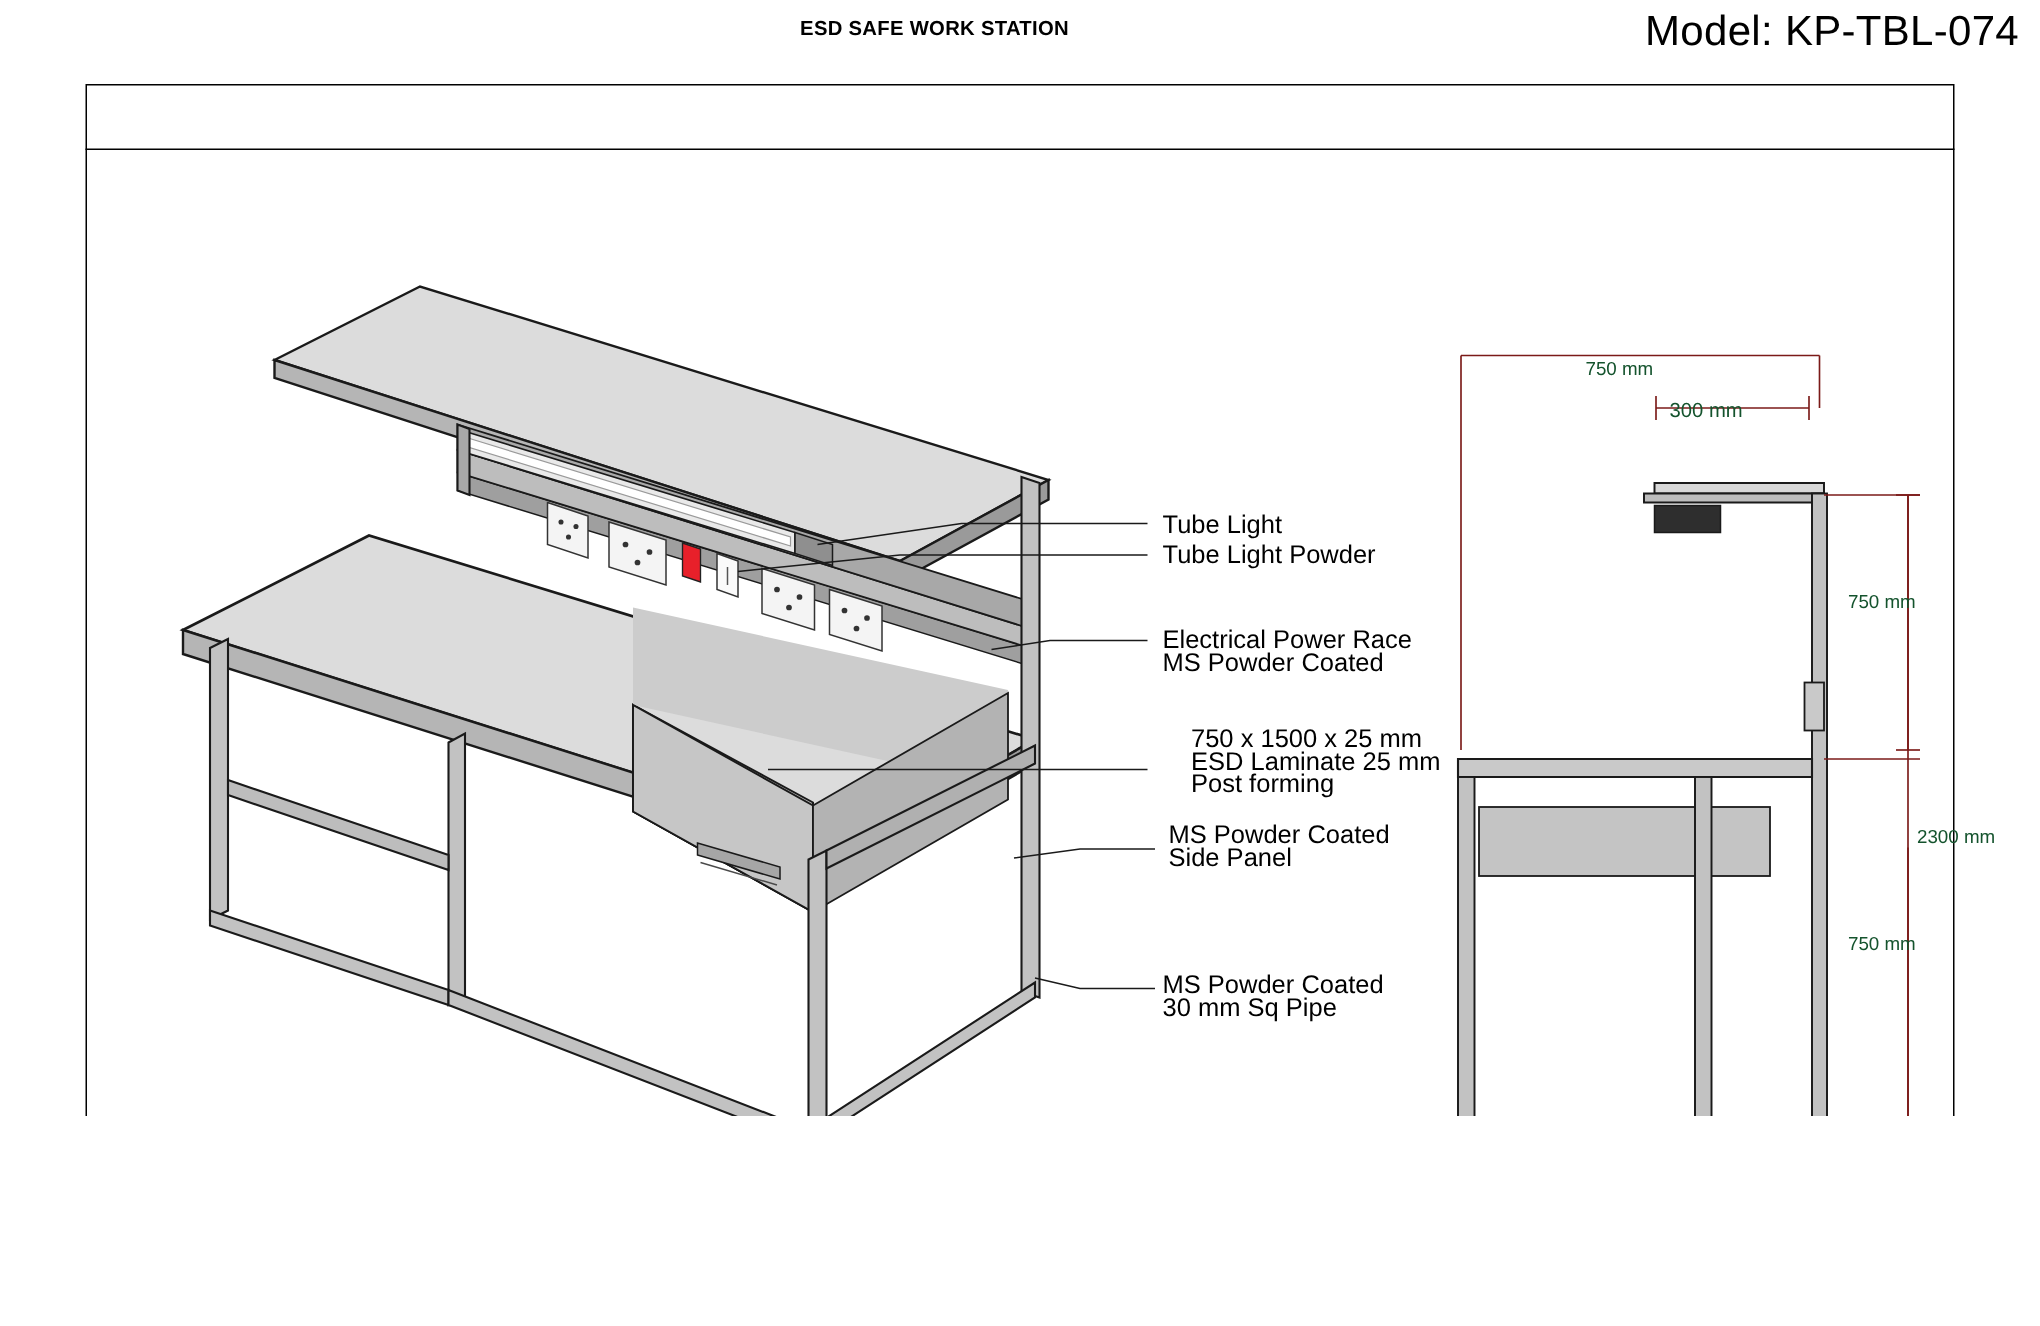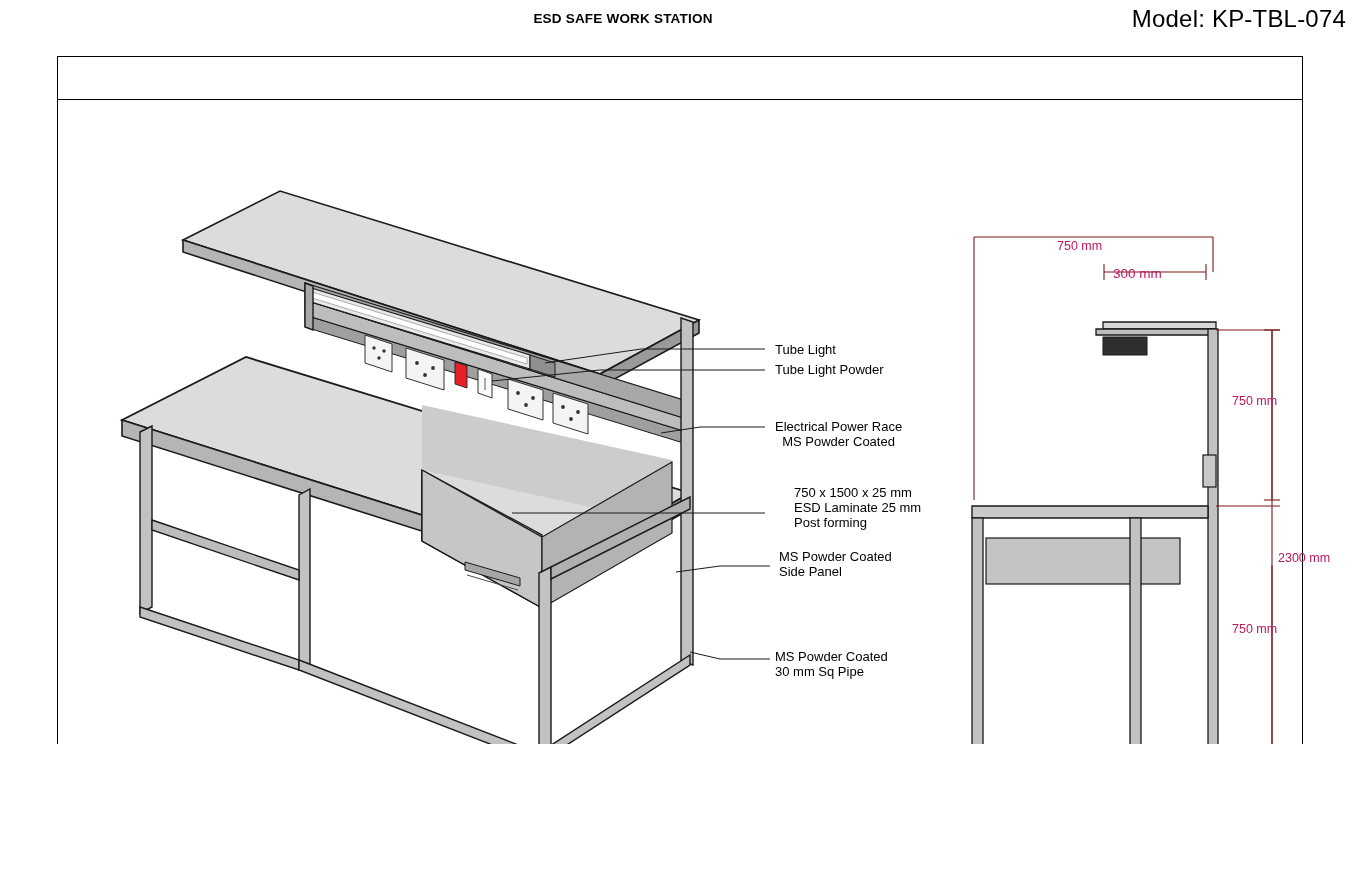--- a/index.html
+++ b/index.html
@@ -45,36 +45,36 @@
     width: 1246px;
     text-align: center;
     font-size: 13.5px;
     font-weight: bold;
     letter-spacing: .2px;
   }
   .model-text {
     position: absolute;
     right: 14px;
     top: 5px;
-    font-size: 24px;
+    font-size: 28px;
     letter-spacing: .2px;
   }
 
   
   .lbl {
     position: absolute;
-    font-size: 13px;
+    font-size: 17px;
     line-height: 15px;
     white-space: pre-line;
     color: #000;
   }
   .dim-lbl {
     position: absolute;
     font-size: 12.5px;
-    color: #be185d;
+    color: #14532d;
     white-space: nowrap;
   }
   svg {
     position: absolute;
     left: 0;
     top: 0;
     overflow: visible;
   }
 </style>
 </head>
@@ -189,21 +189,21 @@
       <path d="M765,370 L600,370 L492,381"></path>
       <path d="M765,427 L700,427 L661,433"></path>
       <path d="M765,513 L620,513 L512,513"></path>
       <path d="M770,566 L720,566 L676,572"></path>
       <path d="M770,659 L720,659 L690,652"></path>
     </g>
   </svg>
 
   <div class="lbl" style="left:775px; top:342px;">Tube Light</div>
   <div class="lbl" style="left:775px; top:362px;">Tube Light Powder</div>
-  <div class="lbl" style="left:775px; top:419px;text-align:center;">Electrical Power Race
+  <div class="lbl" style="left:775px; top:419px;">Electrical Power Race
 MS Powder Coated</div>
   <div class="lbl" style="left:794px; top:485px;">750 x 1500 x 25 mm
 ESD Laminate 25 mm
 Post forming</div>
   <div class="lbl" style="left:779px; top:549px;">MS Powder Coated
 Side Panel</div>
   <div class="lbl" style="left:775px; top:649px;">MS Powder Coated
 30  mm Sq Pipe</div>
 
   <svg width="1360" height="884">

